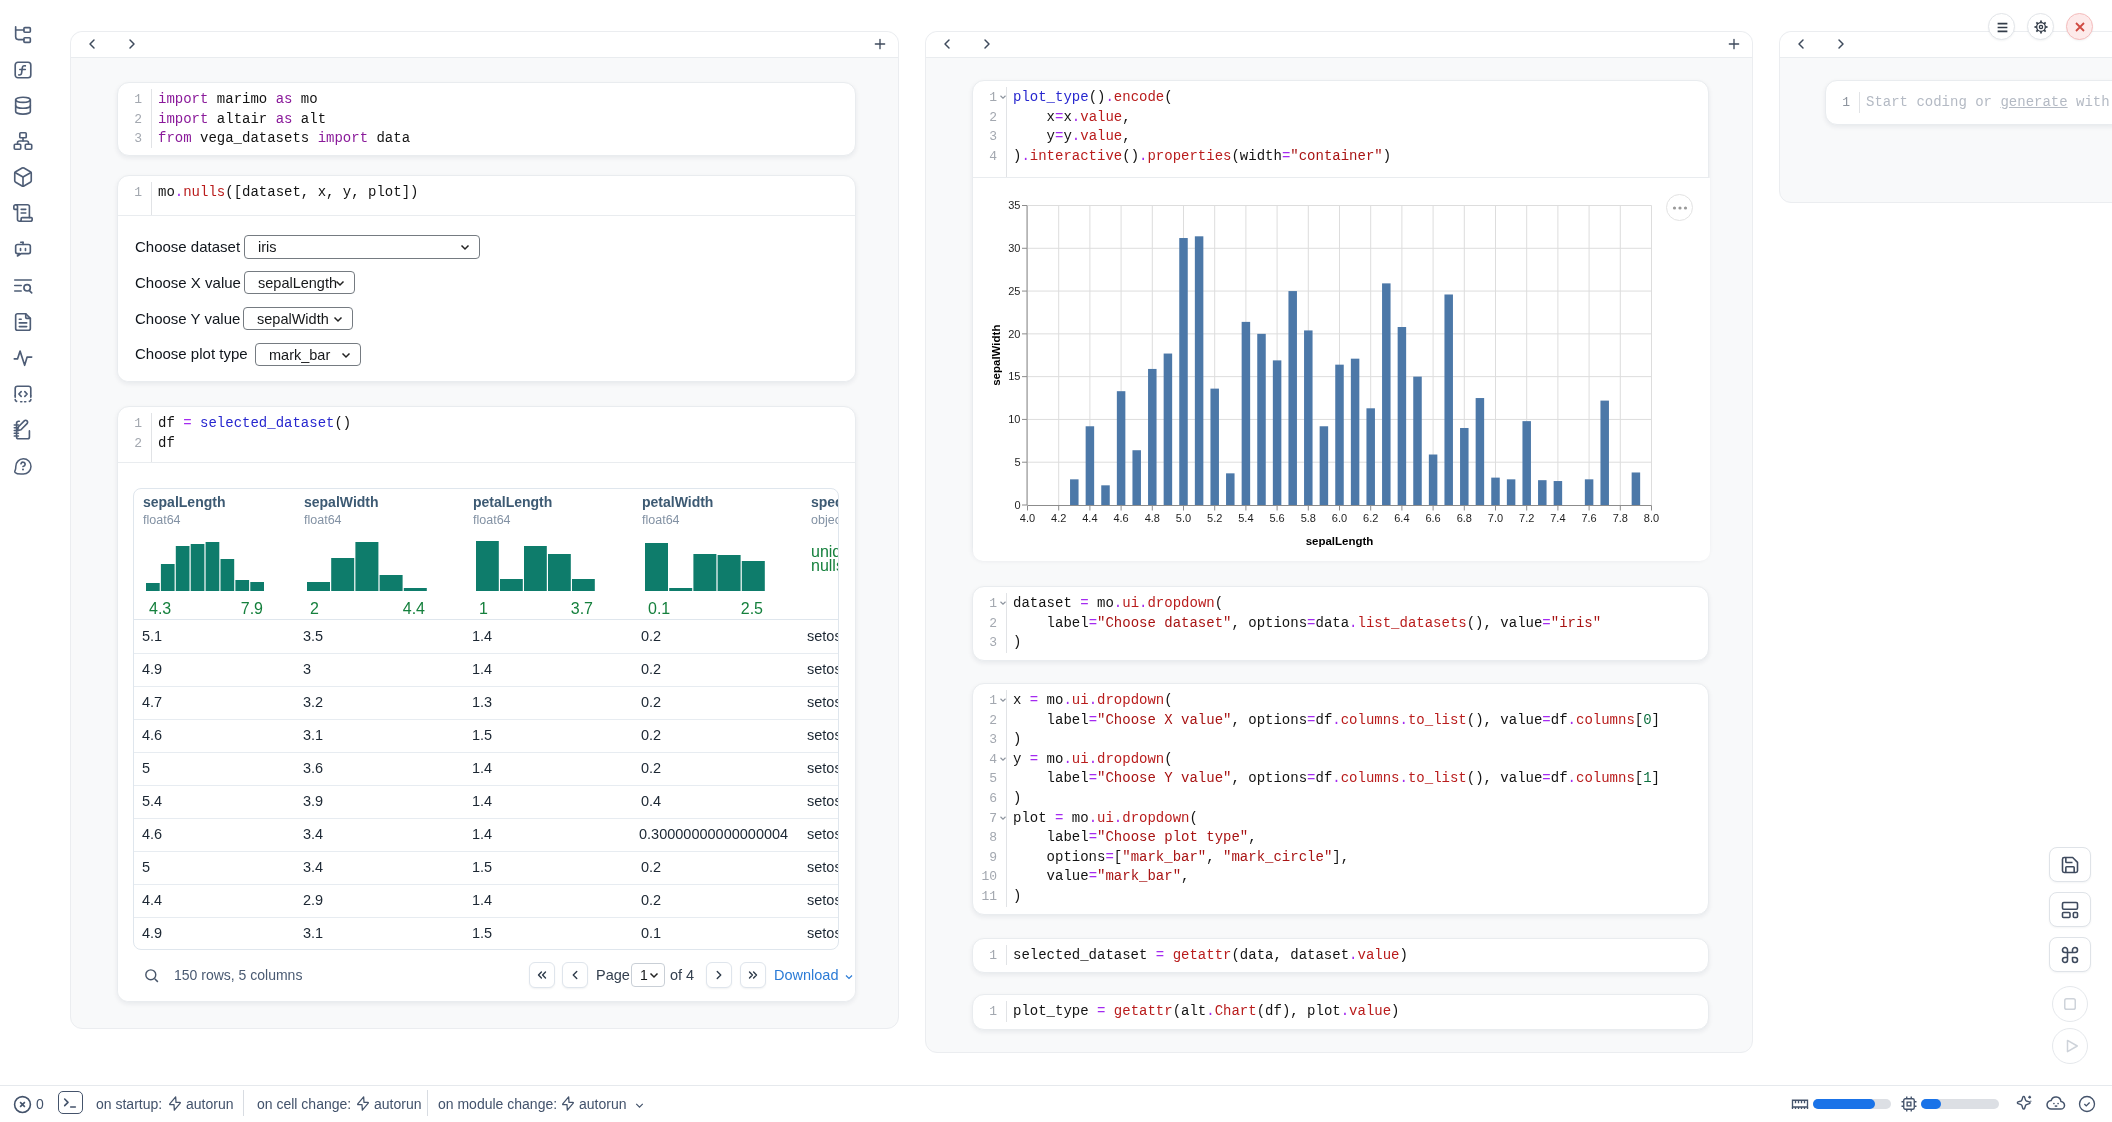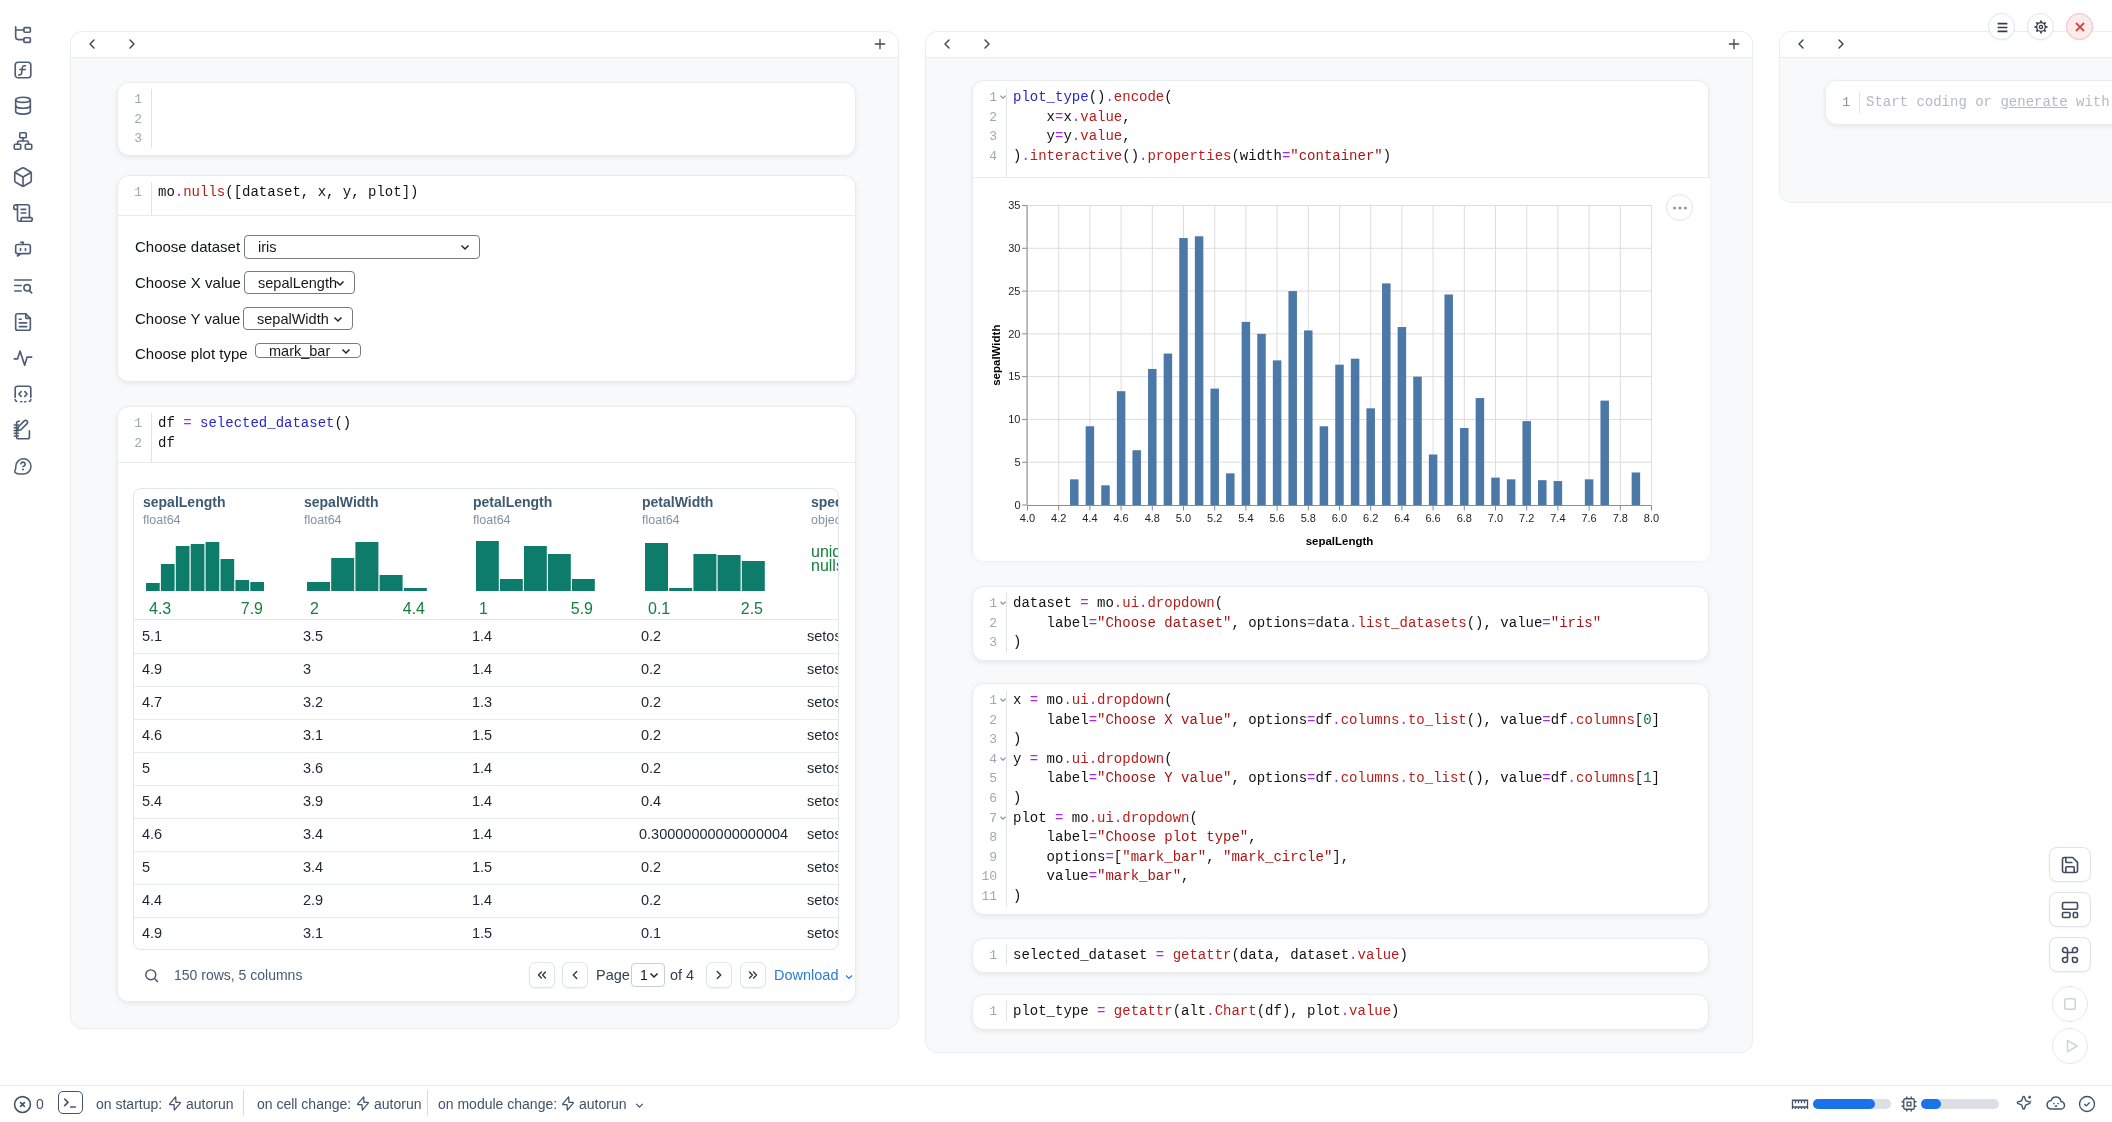--- a/index.html
+++ b/index.html
@@ -157,20 +157,23 @@
       </svg>
       <svg class="nav" style="left:801px" viewBox="0 0 24 24" fill="none" stroke="currentColor" stroke-width="2" stroke-linecap="round">
         <path d="M12 5v14M5 12h14"></path>
       </svg>
     </div>
     <div class="cell" style="left:46px;top:50px;width:739px;height:74px">
       <div class="gut">1
 2
 3</div>
       <div class="gdiv"></div>
+      <pre class="code"><span class="k">import</span> marimo <span class="k">as</span> mo
+<span class="k">import</span> altair <span class="k">as</span> alt
+<span class="k">from</span> vega_datasets <span class="k">import</span> data</pre>
     </div>
     <div class="cell" style="left:46px;top:143px;width:739px;height:207px">
       <div class="gut">1</div>
       <div class="gdiv"></div>
       <pre class="code">mo<span class="o">.</span><span class="f">nulls</span>([dataset, x, y, plot])</pre>
       <div style="position:absolute;left:0;right:0;top:39px;bottom:0;border-top:1px solid #e9ecef;background:#fff;border-radius:0 0 10px 10px">
         <div class="lbl" style="left:17px;top:22px">Choose dataset</div>
         <div class="sel" style="left:126px;top:19px;width:236px;height:24px">
           <span class="selx" style="left:13px">iris</span>
           <svg class="chev" style="right:8px" viewBox="0 0 24 24" fill="none" stroke="currentColor" stroke-width="3">
@@ -185,21 +188,21 @@
           </svg>
         </div>
         <div class="lbl" style="left:17px;top:94px">Choose Y value</div>
         <div class="sel" style="left:125px;top:91px;width:110px;height:23px">
           <span class="selx" style="left:13px">sepalWidth</span>
           <svg class="chev" style="right:8px" viewBox="0 0 24 24" fill="none" stroke="currentColor" stroke-width="3">
             <path d="M5 9l7 7 7-7"></path>
           </svg>
         </div>
         <div class="lbl" style="left:17px;top:129px">Choose plot type</div>
-        <div class="sel" style="left:137px;top:127px;width:106px;height:15px">
+        <div class="sel" style="left:137px;top:127px;width:106px;height:23px">
           <span class="selx" style="left:13px">mark_bar</span>
           <svg class="chev" style="right:8px" viewBox="0 0 24 24" fill="none" stroke="currentColor" stroke-width="3">
             <path d="M5 9l7 7 7-7"></path>
           </svg>
         </div>
       </div>
     </div>
     <div class="cell" style="left:46px;top:374px;width:739px;height:596px">
       <div class="gut">1
 2</div>
@@ -237,21 +240,21 @@
             <div class="thbold abs" style="left:339px;top:5px">petalLength</div>
             <div class="tdtype abs" style="left:339px;top:24px">float64</div>
             <svg class="abs" style="left:339px;top:52px" width="126" height="50">
               <rect x="3.0" y="0.0" width="22.8" height="50" fill="#0e7c6b"></rect>
               <rect x="27.0" y="38.0" width="22.8" height="12" fill="#0e7c6b"></rect>
               <rect x="51.0" y="5.0" width="22.8" height="45" fill="#0e7c6b"></rect>
               <rect x="75.0" y="13.0" width="22.8" height="37" fill="#0e7c6b"></rect>
               <rect x="99.0" y="38.0" width="22.8" height="12" fill="#0e7c6b"></rect>
             </svg>
             <div class="trange abs" style="left:345px;top:111px">1</div>
-            <div class="trange abs" style="left:419px;top:111px;width:40px;text-align:right">5.9</div>
+            <div class="trange abs" style="left:419px;top:111px;width:40px;text-align:right">3.7</div>
             <div class="thbold abs" style="left:508px;top:5px">petalWidth</div>
             <div class="tdtype abs" style="left:508px;top:24px">float64</div>
             <svg class="abs" style="left:508px;top:52px" width="127" height="50">
               <rect x="3.0" y="2.0" width="23.0" height="48" fill="#0e7c6b"></rect>
               <rect x="27.2" y="47.0" width="23.0" height="3" fill="#0e7c6b"></rect>
               <rect x="51.4" y="13.0" width="23.0" height="37" fill="#0e7c6b"></rect>
               <rect x="75.6" y="14.0" width="23.0" height="36" fill="#0e7c6b"></rect>
               <rect x="99.8" y="20.0" width="23.0" height="30" fill="#0e7c6b"></rect>
             </svg>
             <div class="trange abs" style="left:514px;top:111px">0.1</div>

